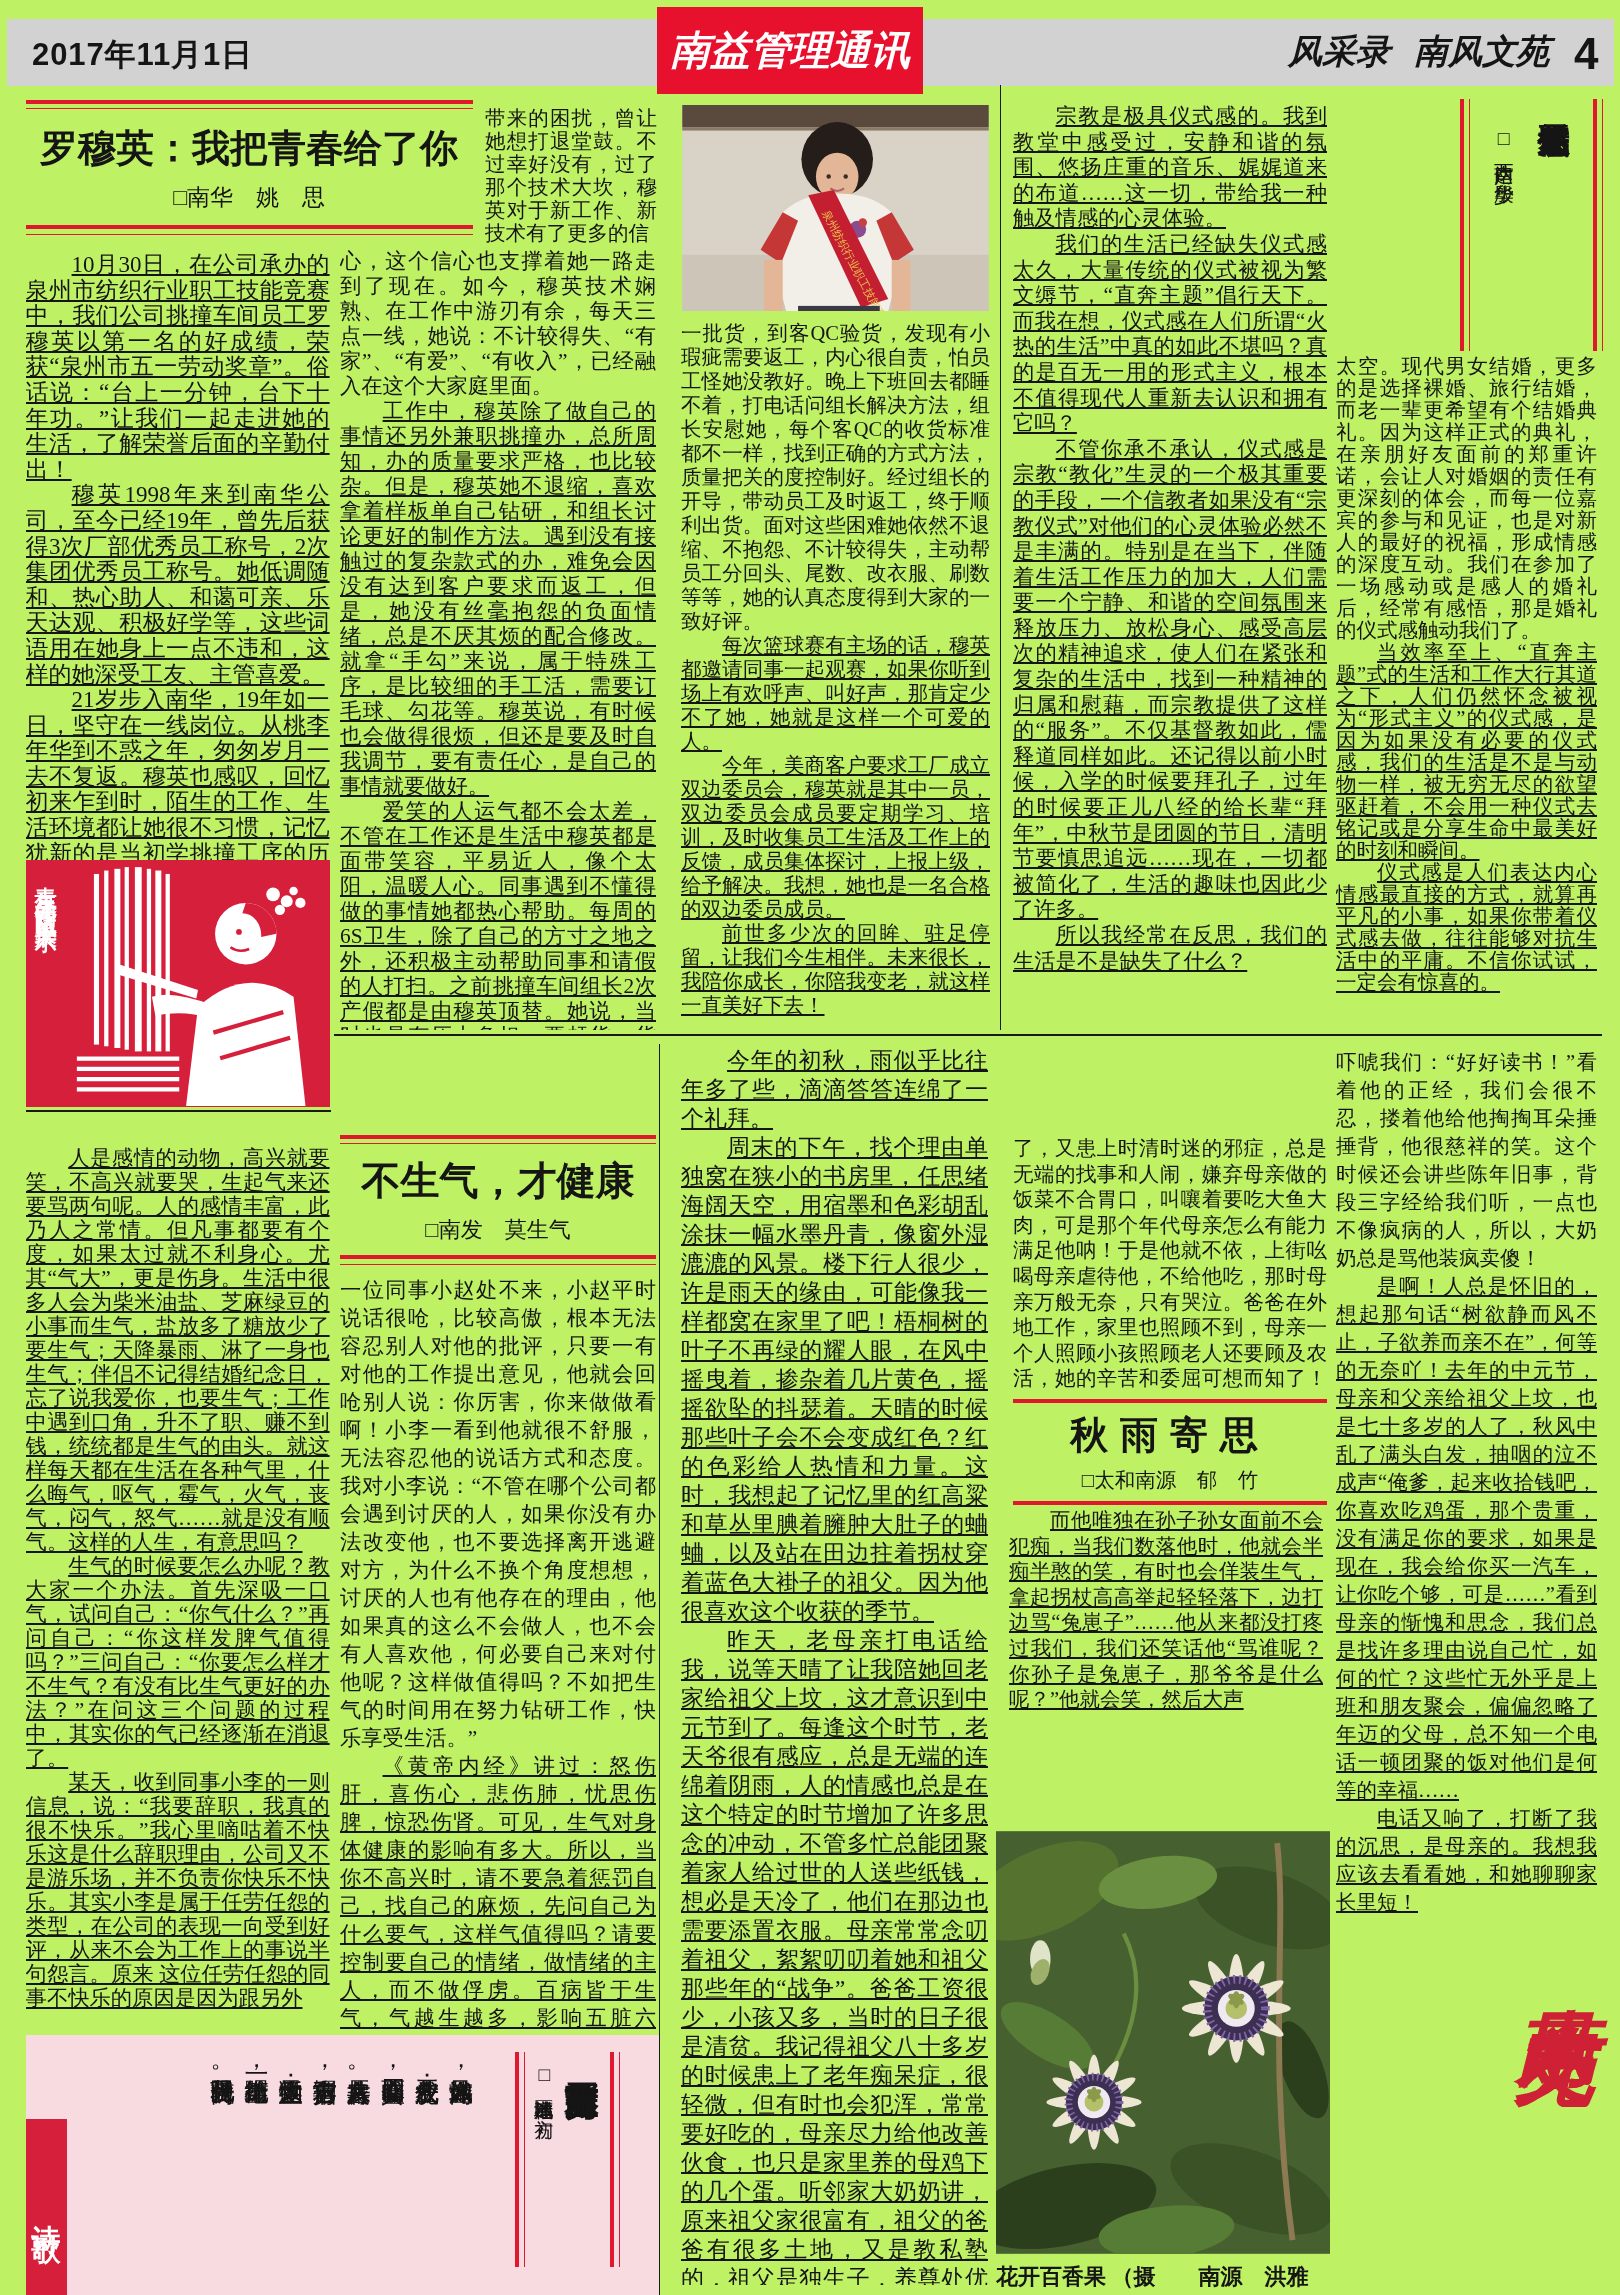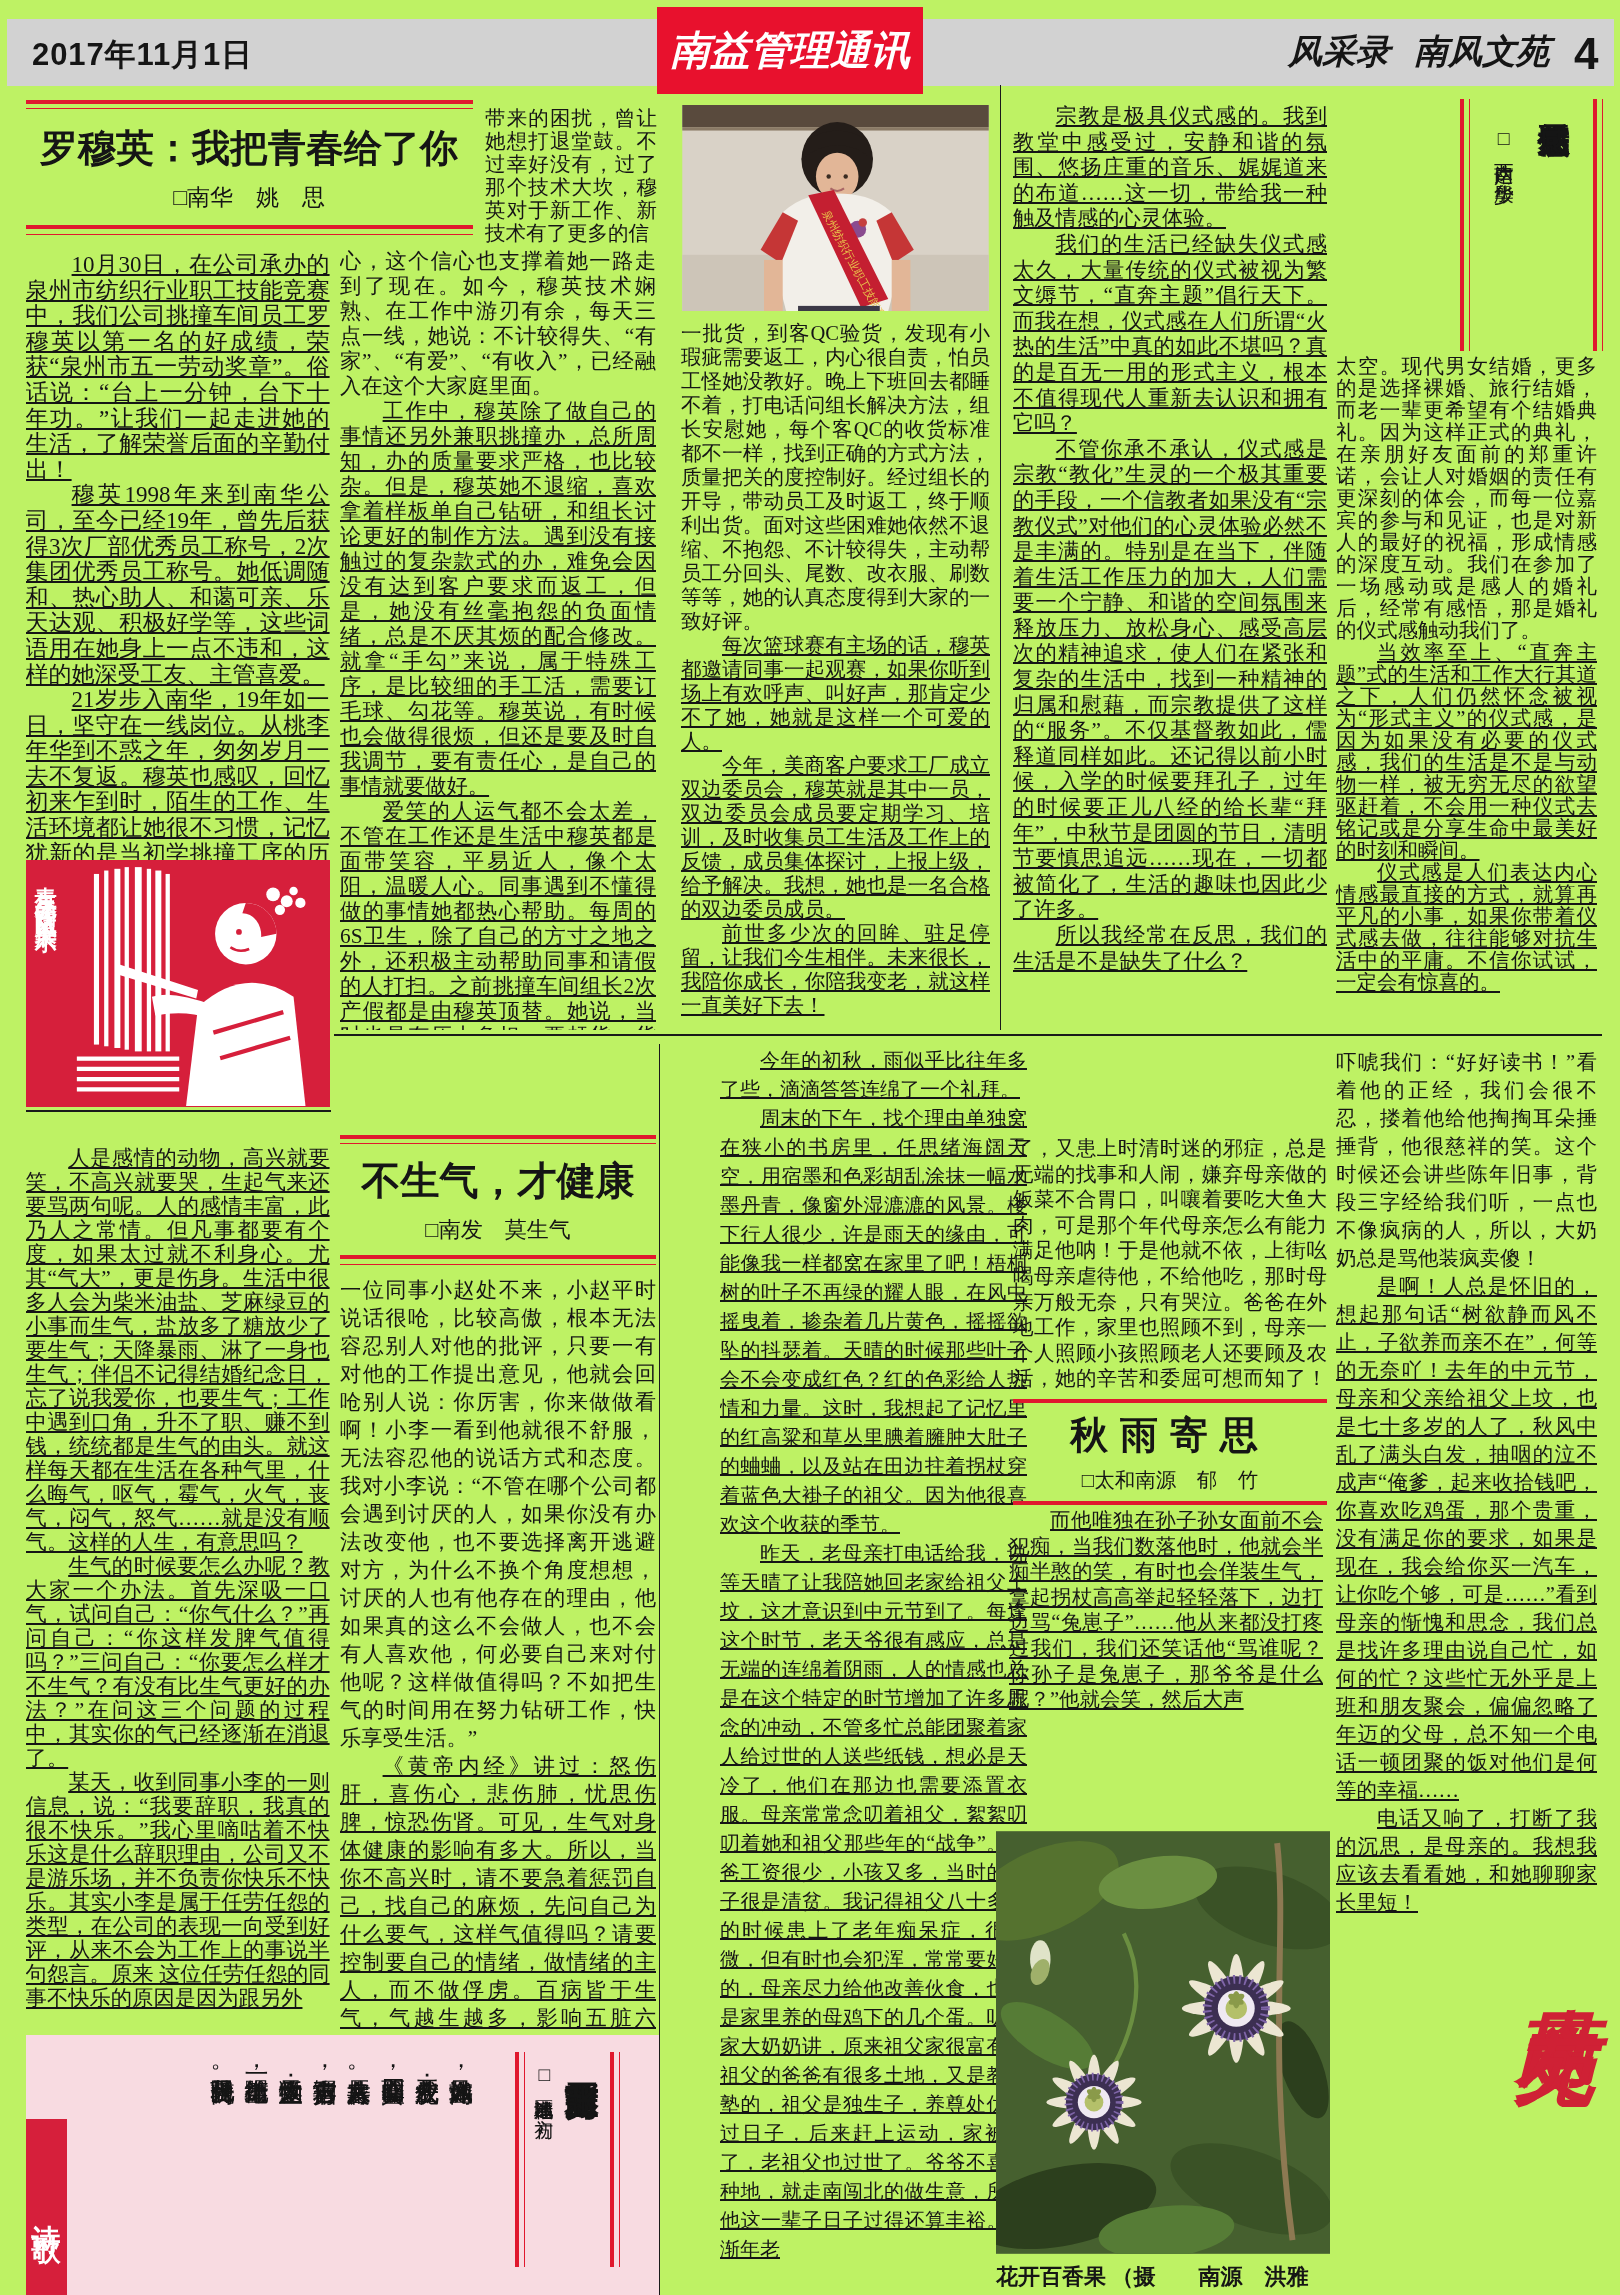--- a/index.html
+++ b/index.html
@@ -28,21 +28,21 @@
   .col p.ind{text-indent:2em;text-decoration:underline;}
   #a1-col1{left:25.6px;top:252px;width:304px;height:611px;font-size:23px;line-height:25.6px;}
   #a1-col2top{left:485px;top:107px;width:172px;height:143px;font-size:20.5px;line-height:23px;}
   #a1-col2{left:340px;top:249px;width:316px;height:781px;font-size:21.3px;line-height:25px;}
   #a1-col3{left:681px;top:321px;width:309px;height:706px;font-size:20.5px;line-height:24px;}
   #a2-col1{left:1013px;top:104px;width:314px;height:921px;font-size:21.3px;line-height:25.6px;}
   #a2-col2top{left:1336px;top:106px;width:121px;height:249px;font-size:16px;line-height:18px;}
   #a2-col2bot{left:1336px;top:355px;width:261px;height:674px;font-size:20.5px;line-height:22px;}
   #a3-col1{left:25.6px;top:1146px;width:304px;height:885px;font-size:21.3px;line-height:24px;}
   #a3-col2{left:340px;top:1276px;width:316px;height:756px;font-size:21.3px;line-height:28px;}
-  #a4-col1{left:681px;top:1046px;width:307px;height:1239px;font-size:20px;line-height:29px;margin-left:39px;}
+  #a4-col1{left:681px;top:1046px;width:307px;height:1239px;font-size:23px;line-height:29px;}
   #a4-col2a{left:1013px;top:1136px;width:314px;height:256px;font-size:20.5px;line-height:25.6px;}
   #a4-col2b{left:1009px;top:1508px;width:314px;height:317px;font-size:20.5px;line-height:25.6px;}
   #a4-col3{left:1336px;top:1048px;width:261px;height:880px;font-size:20.5px;line-height:28px;}
   
   #a1-titleblock{left:25.6px;top:100px;width:447px;height:147px;}
   #a1-titleblock .t{font-size:38px;font-weight:bold;text-align:center;margin-top:13.6px;white-space:nowrap;}
   #a1-titleblock .au{font-size:23px;text-align:center;margin-top:8.5px;}
   #a1-titleblock .hr2.bottom{margin-top:12px;}
   #a3-titleblock{left:340px;top:1135px;width:316px;height:130px;}
   #a3-titleblock .t{font-size:39px;font-weight:bold;text-align:center;margin-top:10.2px;white-space:nowrap;}

